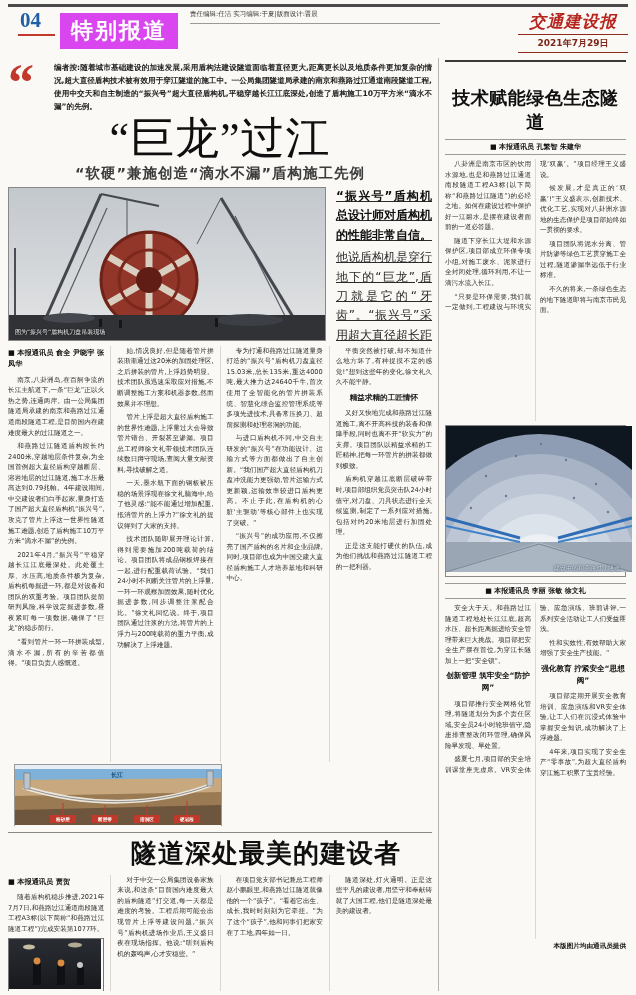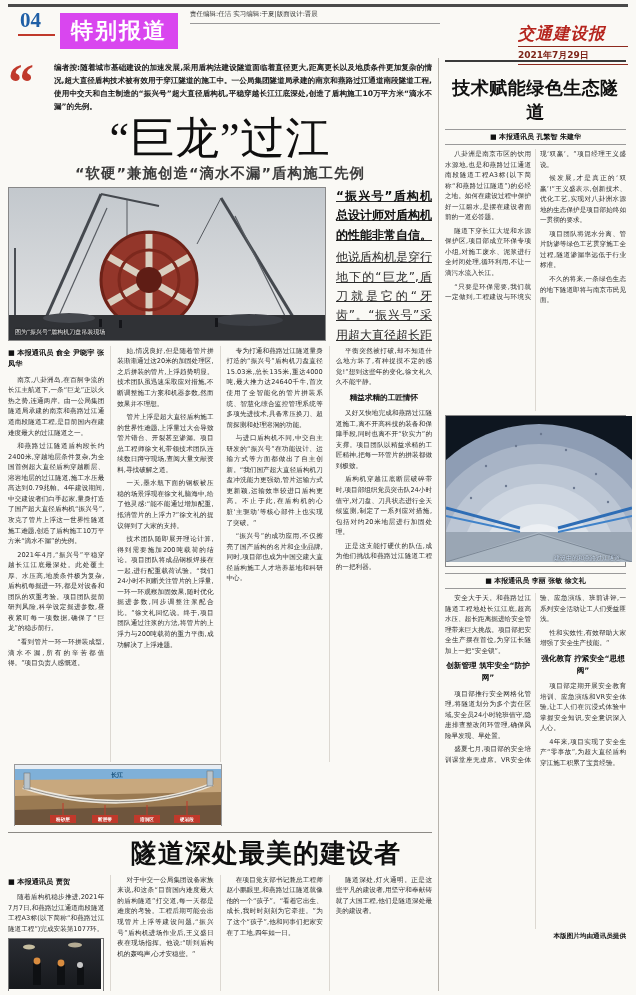--- a/index.html
+++ b/index.html
@@ -12,21 +12,21 @@
   }
   
   .header{position:relative;height:50px;border-top:3px solid #4a4a4a;margin-bottom:4px;}
   .pagenum{position:absolute;left:10px;top:1px;font-size:21px;font-weight:bold;color:#1f5fa6;
     font-family:"Liberation Serif","DejaVu Serif",serif;border-bottom:2px solid #c0392b;padding:0 14px 1px 2px;}
   .section-box{position:absolute;left:52px;top:6px;width:118px;height:36px;background:#d946ef;
     color:#fff;display:flex;align-items:center;justify-content:center;
     font-family:"Liberation Serif","DejaVu Serif",serif;font-size:22px;font-weight:bold;letter-spacing:2px;}
   .credits{position:absolute;left:182px;top:3px;width:250px;font-size:6.5px;color:#333;
     border-bottom:1px solid #9a9a9a;padding-bottom:4px;}
-  .mast{position:absolute;right:0;top:16px;width:110px;}
+  .mast{position:absolute;right:0;top:4px;width:110px;text-align:center;}
   .mast-name{font-family:"Liberation Serif","DejaVu Serif",serif;color:#b5241d;font-weight:bold;
     font-size:16.5px;font-style:italic;letter-spacing:1px;border-bottom:1.5px solid #8d2a1e;padding-bottom:1px;}
   .mast-date{color:#7d2418;font-weight:bold;font-size:9px;padding:2px 0;border-bottom:1.5px solid #8d2a1e;}
   
   .content{display:flex;}
   .left{width:424px;}
   .right{width:188px;margin-left:6px;padding-left:6px;border-left:1px solid #b7b3ac;}
   
   .editor-note{display:flex;margin:2px 0 0 0;}
   .quote{width:46px;color:#c0392b;font-family:"Liberation Serif","DejaVu Serif",serif;
@@ -59,21 +59,21 @@
   .diagram{width:208px;flex:none;margin:0 0 0 6px;border:1px solid #999;}
   
   .bottom{border-top:1px solid #8c8a85;margin-top:6px;padding-top:3px;}
   .bottom h3{margin:0 0 4px 92px;text-align:center;font-family:"Liberation Serif","DejaVu Serif",serif;
     font-size:26px;font-weight:900;color:#101010;letter-spacing:1px;}
   .bottom .cols{height:116px;margin-top:2px;}
   .photo-dark{margin:3px 0 0 0;border:1px solid #777;}
   
   .sb-section{margin-bottom:6px;}
   .sb-head{margin:2px 0 5px 0;text-align:center;font-family:"Liberation Serif","DejaVu Serif",serif;
-    font-size:18px;font-weight:900;color:#101010;letter-spacing:0.5px;border-top:2px solid #3a3a3a;padding-top:14px;}
+    font-size:18px;font-weight:900;color:#101010;letter-spacing:0.5px;border-top:2px solid #3a3a3a;padding-top:24px;}
   .sb-head2{border-top:none;padding-top:6px;}
   .sb-byline{text-align:center;font-size:7px;font-weight:bold;border-top:1px solid #9a9a9a;
     border-bottom:1px solid #9a9a9a;padding:2px 0;margin-bottom:4px;color:#111;}
   .sb-cols{columns:2;column-gap:9px;column-rule:1px solid #dcd8d1;font-size:6.6px;line-height:1.6;
     text-align:justify;overflow:hidden;}
   .sb-cols p{margin:0 0 3px 0;text-indent:1.4em;}
   .sb-cols .inhead{text-indent:0;}
   .h265{height:262px;} .h340{height:336px;}
   .sb-photo{position:relative;margin:4px 0 0 0;border:1px solid #888;}
   .sb-photo .photo-cap{left:auto;right:5px;color:#cfe0f5;}
@@ -303,21 +303,21 @@
 
       <section class="sb-section">
         <div class="sb-byline">■ 本报通讯员 李丽 张敏 徐文礼</div>
         <div class="sb-cols h340">
           <p>安全大于天。和燕路过江隧道工程地处长江江底,超高水压、超长距离掘进给安全管理带来巨大挑战。项目部把安全生产摆在首位,为穿江长隧加上一把“安全锁”。</p>
           <div class="inhead">创新管理 筑牢安全“防护网”</div>
           <p>项目部推行安全网格化管理,将隧道划分为多个责任区域,安全员24小时轮班值守,隐患排查整改闭环管理,确保风险早发现、早处置。</p>
           <p>盛夏七月,项目部的安全培训课堂座无虚席。VR安全体验、应急演练、班前讲评,一系列安全活动让工人们受益匪浅。</p>
           <p>性和实效性,有效帮助大家增强了安全生产技能。”</p>
           <div class="inhead">强化教育 拧紧安全“思想阀”</div>
-          <p>项目部定期开展安全教育培训、应急演练和VR安全体验,让工人们在沉浸式体验中掌握安全知识,安全意识深入人心。</p>
+          <p>项目部定期开展安全教育培训、应急演练和VR安全体验,让工人们在沉浸式体验中掌握安全知识,成功解决了上浮难题。</p>
           <p>4年来,项目实现了安全生产“零事故”,为超大直径盾构穿江施工积累了宝贵经验。</p>
         </div>
         <div class="endnote">本版图片均由通讯员提供</div>
       </section>
     </aside>
   </div>
 
 </div>
 
 </body></html>

